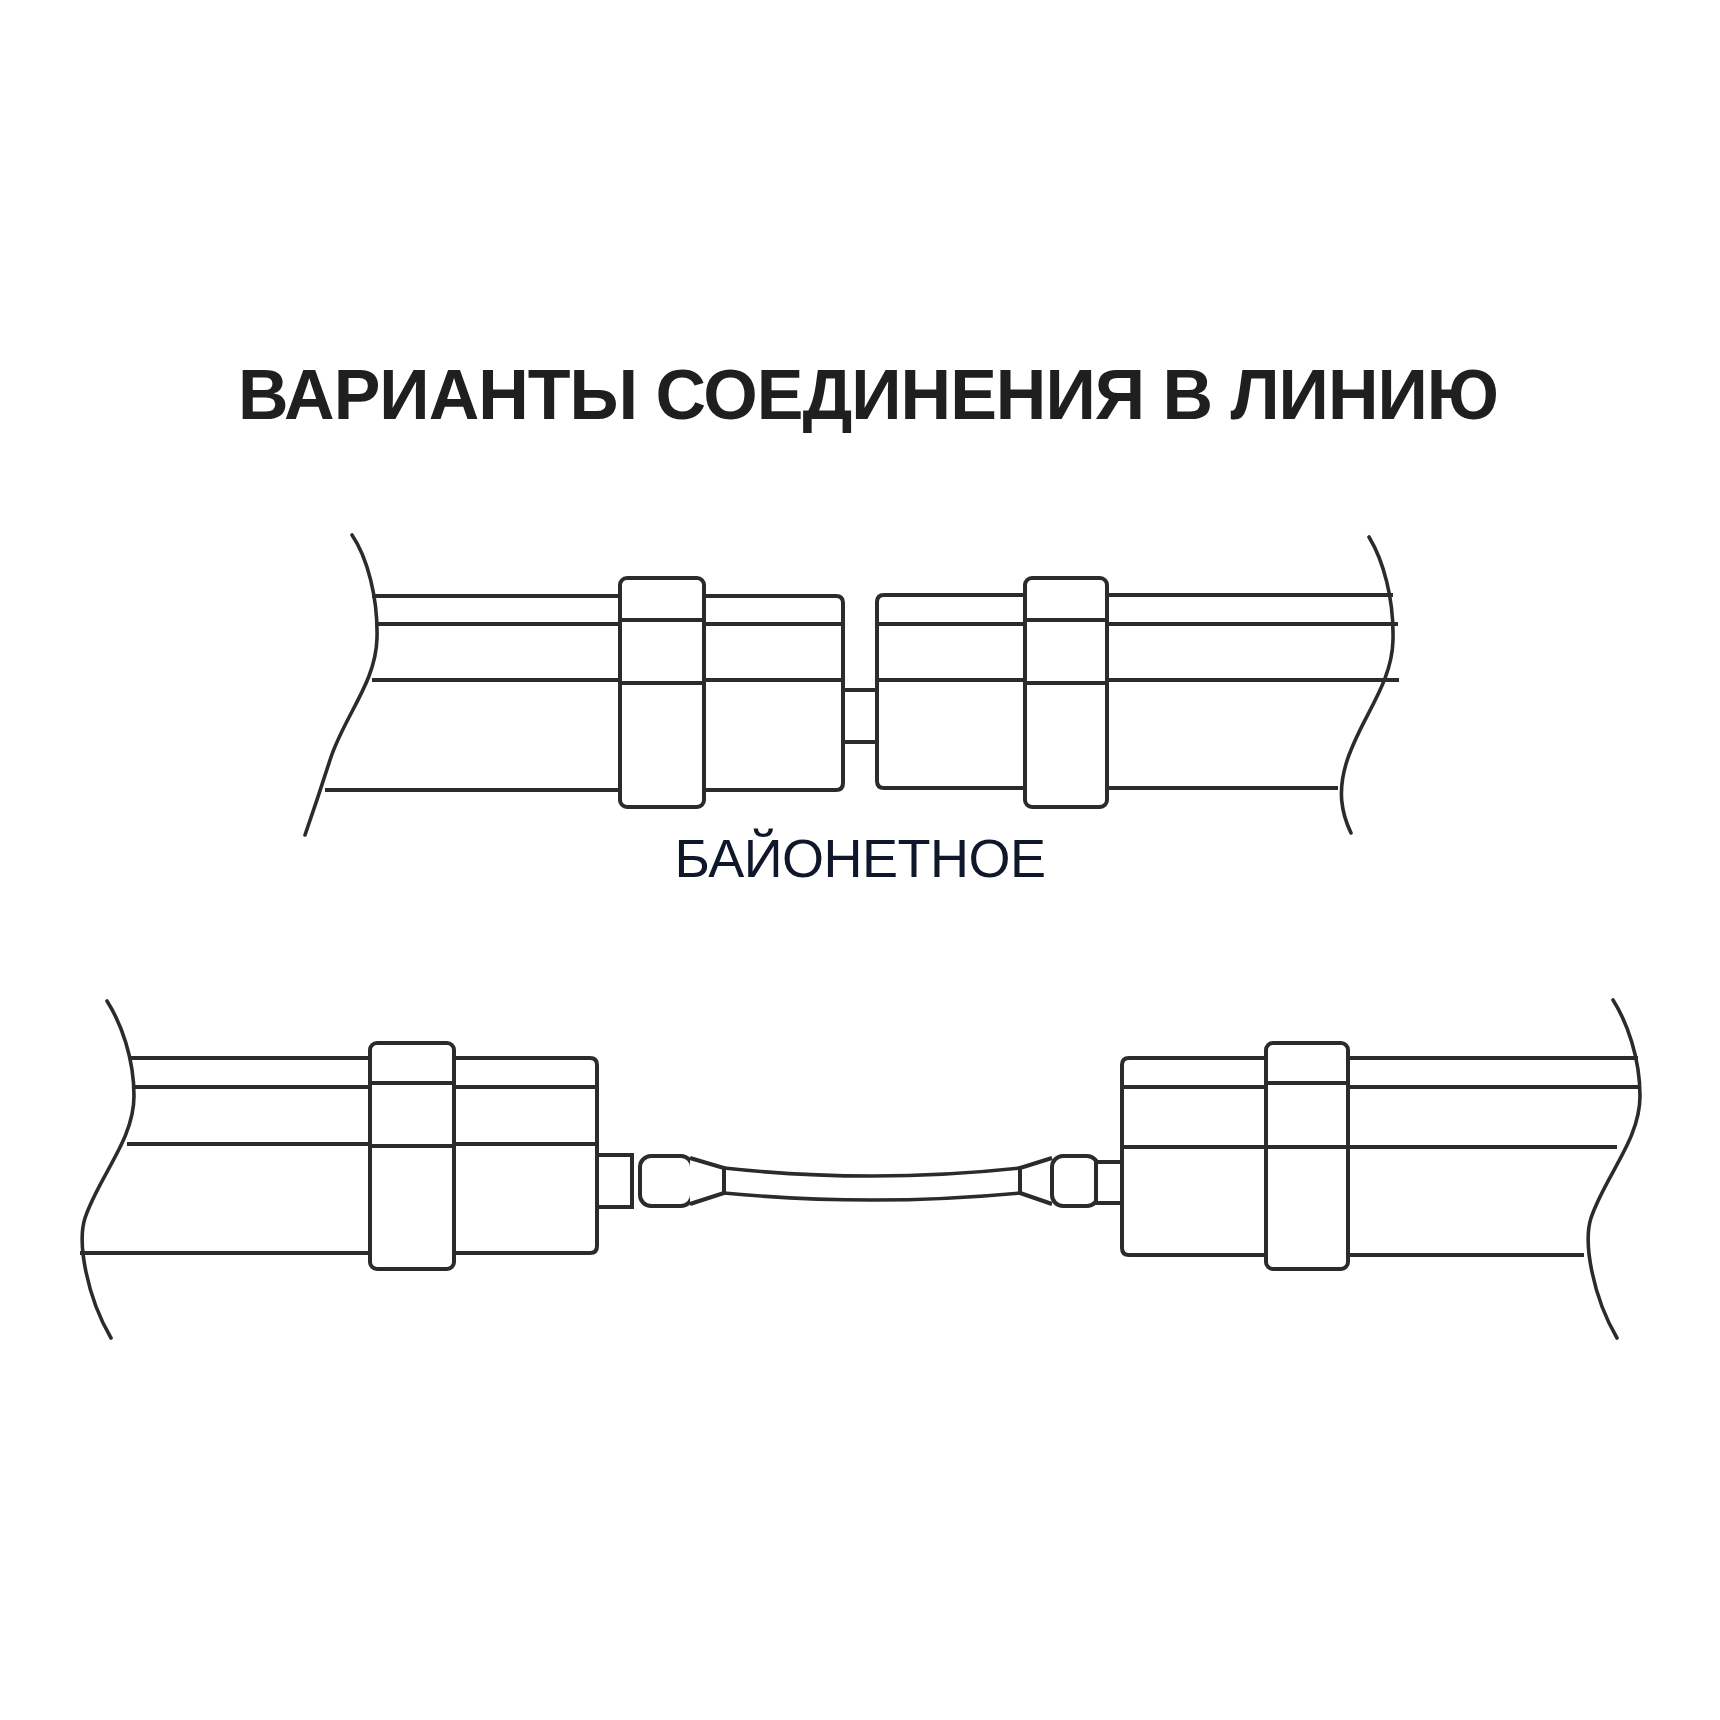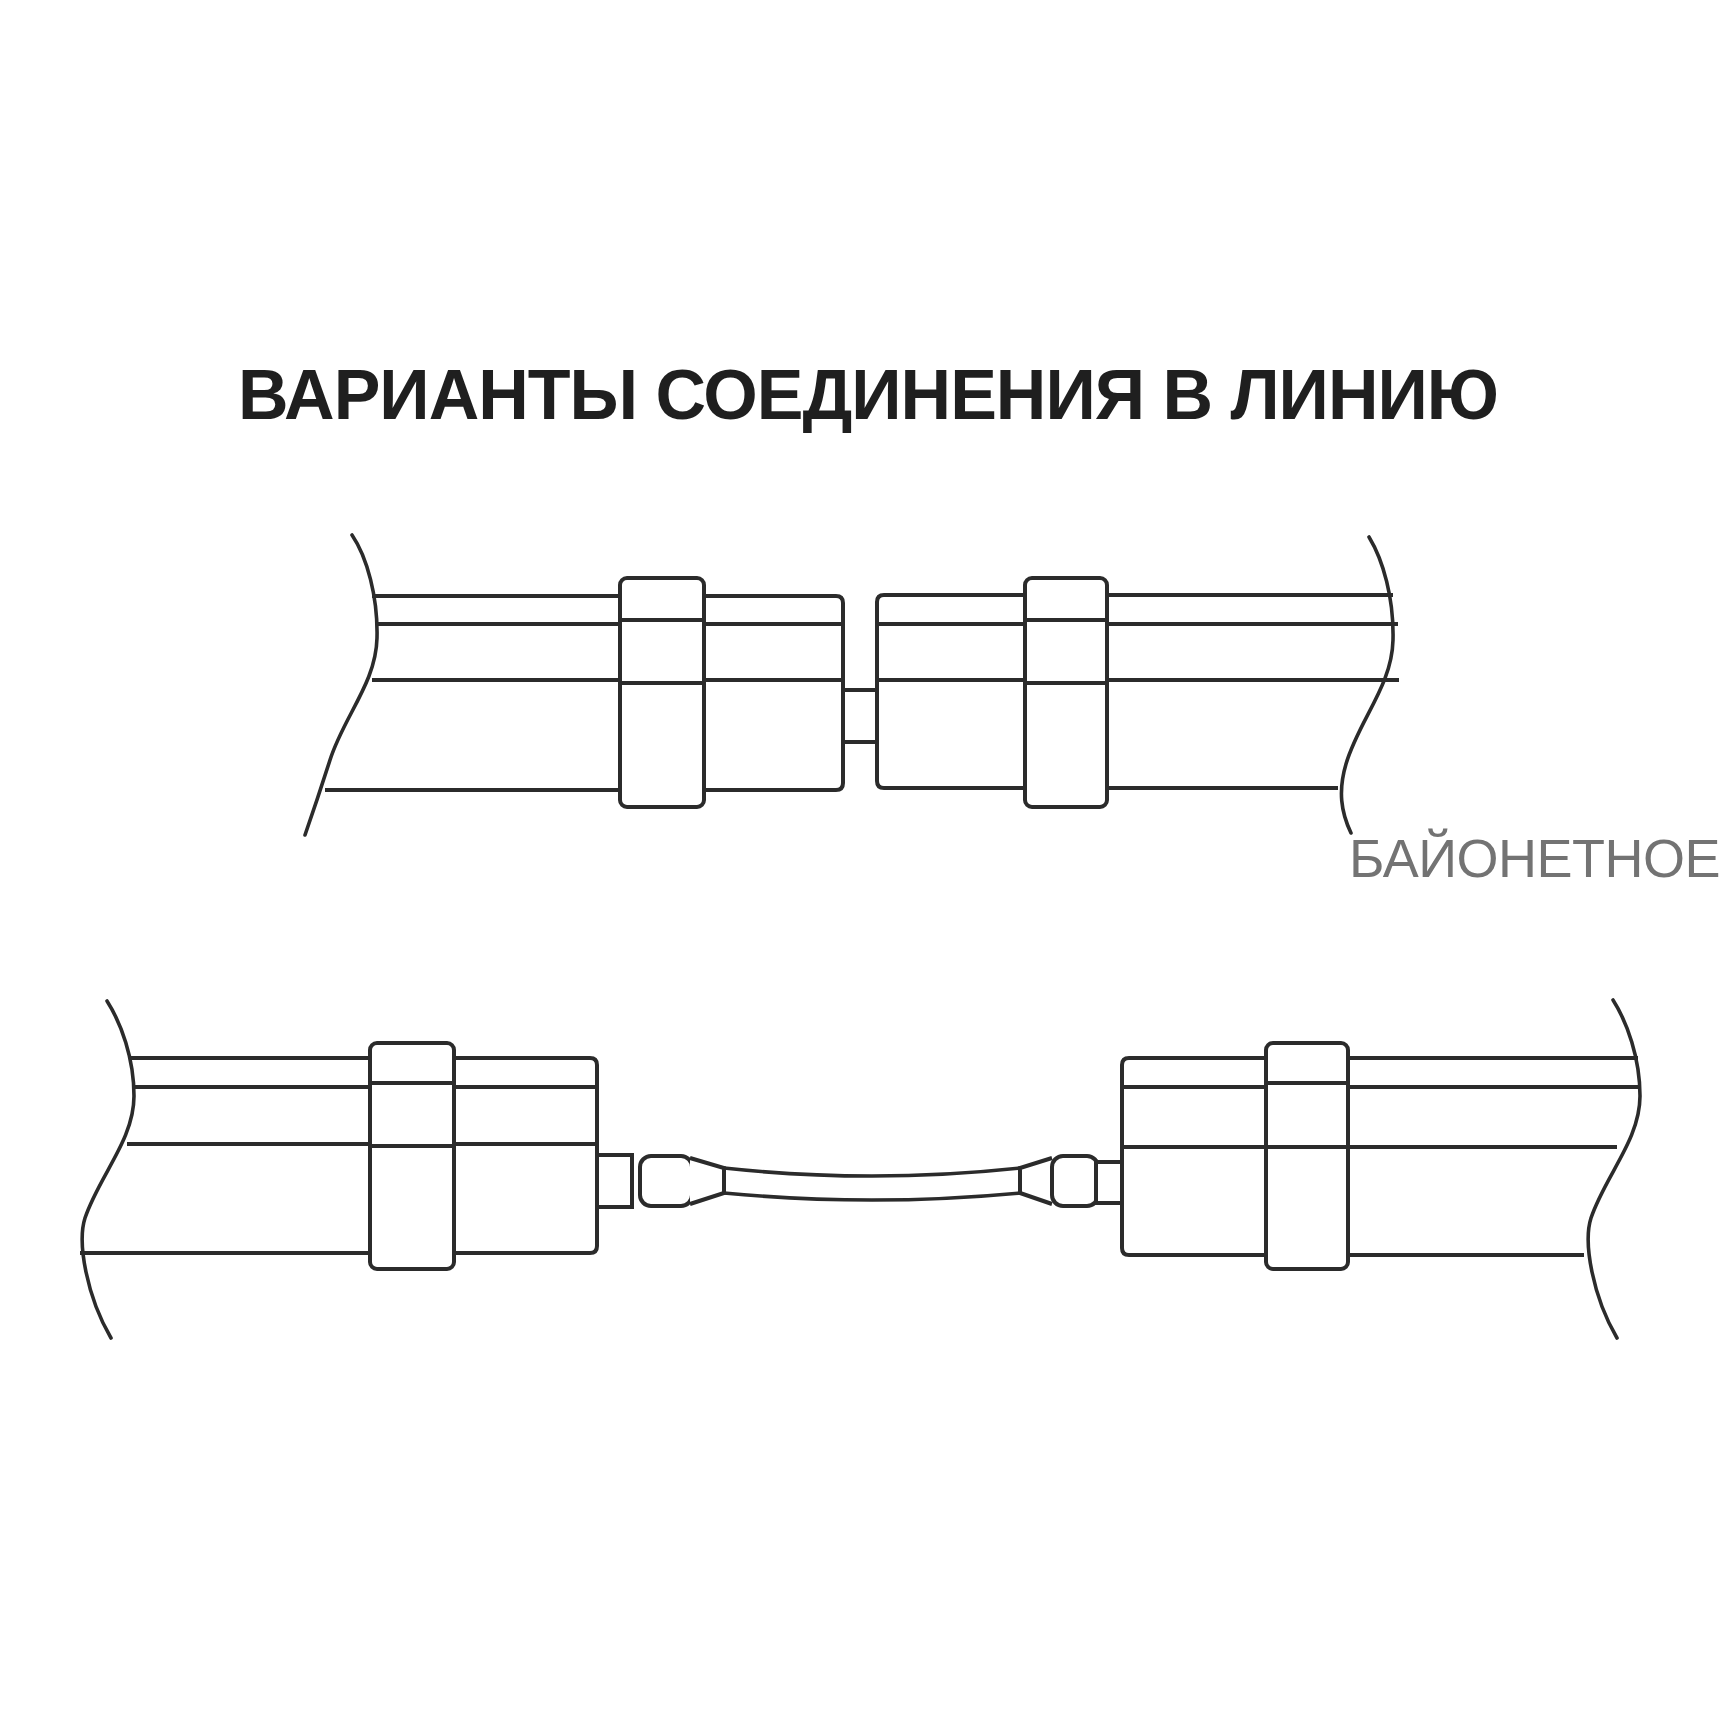--- a/index.html
+++ b/index.html
@@ -25,26 +25,26 @@
     line-height: 70px;
     font-weight: 700;
     letter-spacing: -1px;
     color: #1f1f1f;
     white-space: nowrap;
   }
   .caption {
     position: absolute;
     left: 0;
     width: 1720px;
-    text-align: right;
+    text-align: center;
     font-size: 54px;
     line-height: 54px;
     font-weight: 400;
     letter-spacing: -0.5px;
-    color: #737373;
+    color: #0f172a;
     white-space: nowrap;
   }
   .caption-bayonet { top: 831px; }
   .caption-cord    { top: 1296px; }
   .art {
     position: absolute;
     top: 0;
     left: 0;
   }
   .art path, .art rect, .art line {

